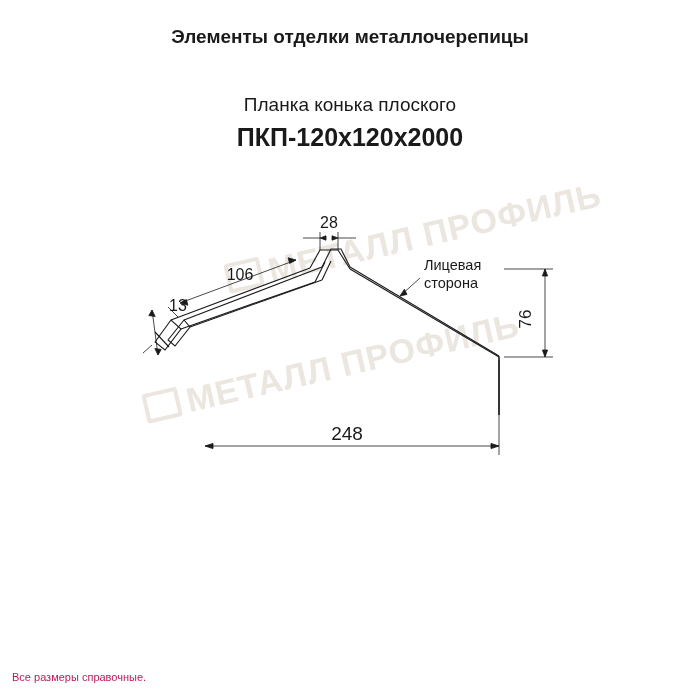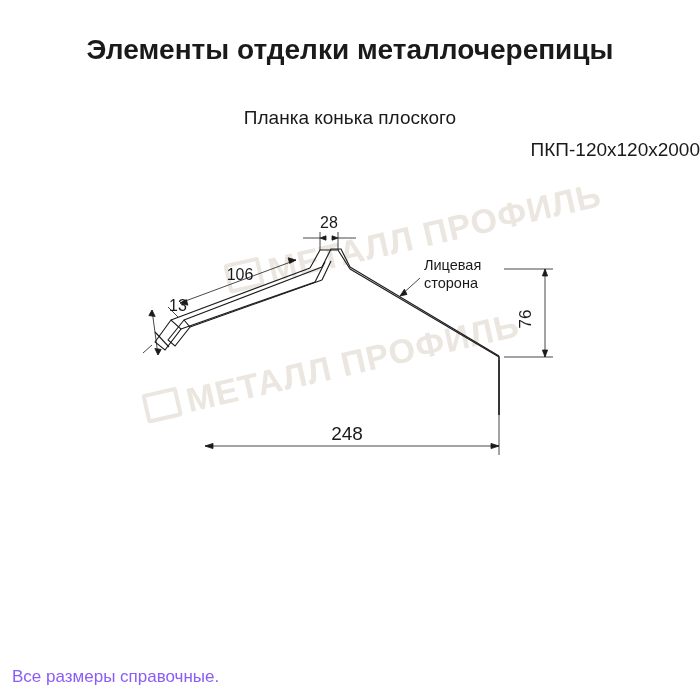--- a/index.html
+++ b/index.html
@@ -21,40 +21,39 @@
     height: 700px;
   }
   .title-block {
     position: absolute;
     top: 22px;
     left: 0;
     width: 700px;
     text-align: center;
   }
   .main-title {
-    font-size: 28px;
+    font-size: 19px;
     font-weight: bold;
     letter-spacing: 0px;
     line-height: 30px;
-    margin: 13px;
+    margin: 0;
   }
   .sub-title {
     font-size: 19px;
     font-weight: normal;
     line-height: 26px;
     margin: 4px;
     margin-top: 40px;
   }
   .sub-title2 {
-    font-size: 19px;
-    font-weight: normal;
+    font-size: 25px;
+    font-weight: bold;
     line-height: 26px;
     margin: 0;
     margin-top: 6px;
-    text-align: right;
   }
   .drawing-area {
     position: absolute;
     top: 170px;
     left: 0;
     width: 628px;
     height: 330px;
   }
   .watermarks {
     position: absolute;
@@ -82,23 +81,23 @@
     border-radius: 3px;
     margin-right: 7px;
     vertical-align: -2px;
   }
   .wm1 { left: 222px; top: 48px; }
   .wm2 { left: 140px; top: 178px; }
   .footer {
     position: absolute;
     left: 12px;
     bottom: 14px;
-    font-size: 17px;
+    font-size: 11px;
     line-height: 18px;
-    color: #8b5cf6;
+    color: #be185d;
   }
   .footer div { white-space: nowrap; }
   svg { display: block; }
   text {
     font-family: "Liberation Sans", sans-serif;
     fill: #1a1a1a;
   }
 </style>
 </head>
 <body>

